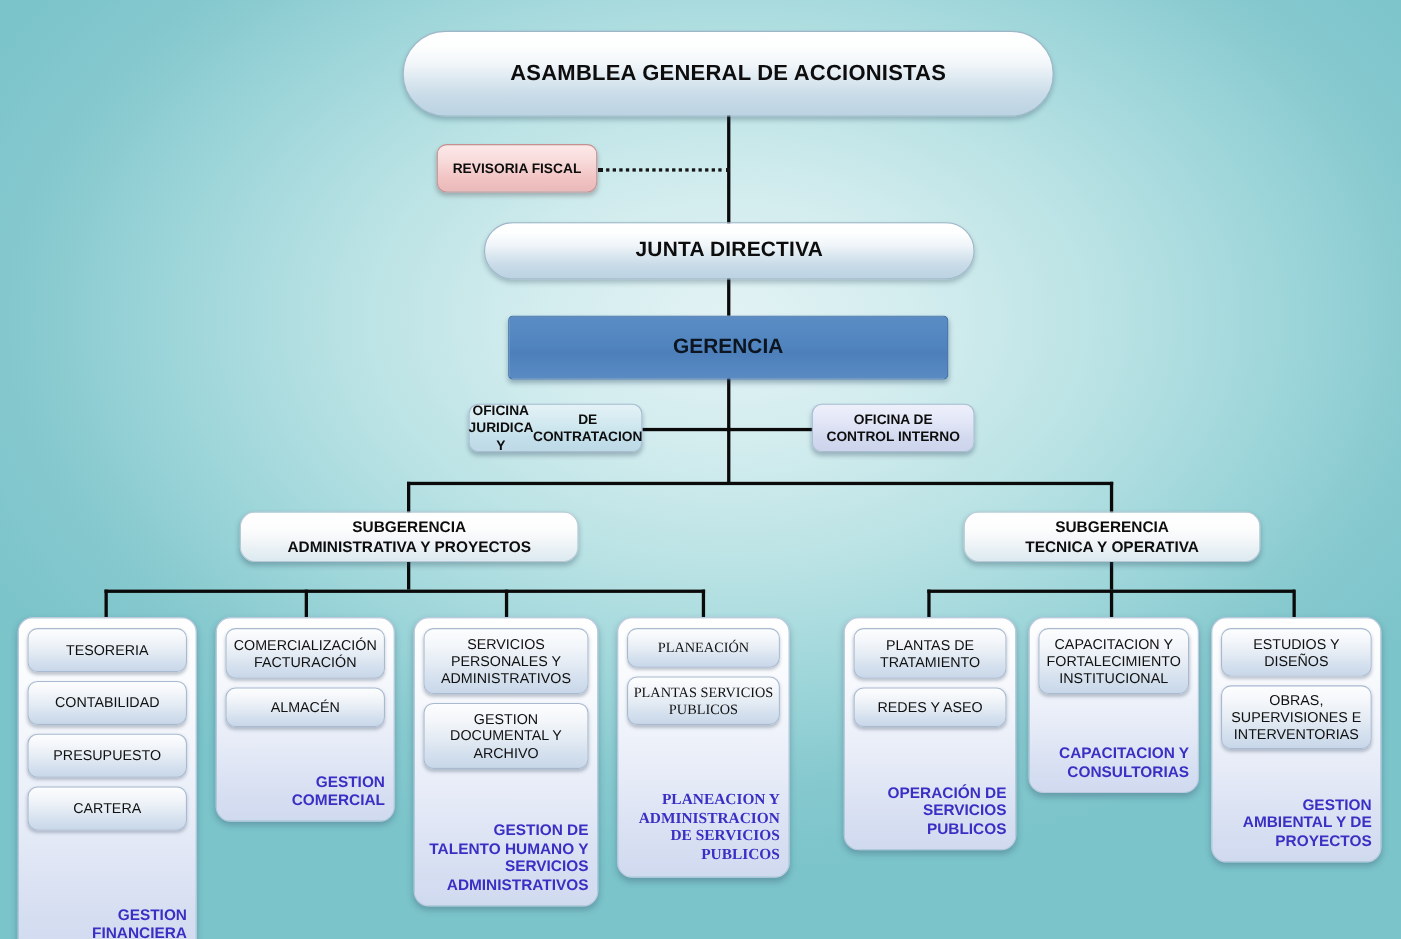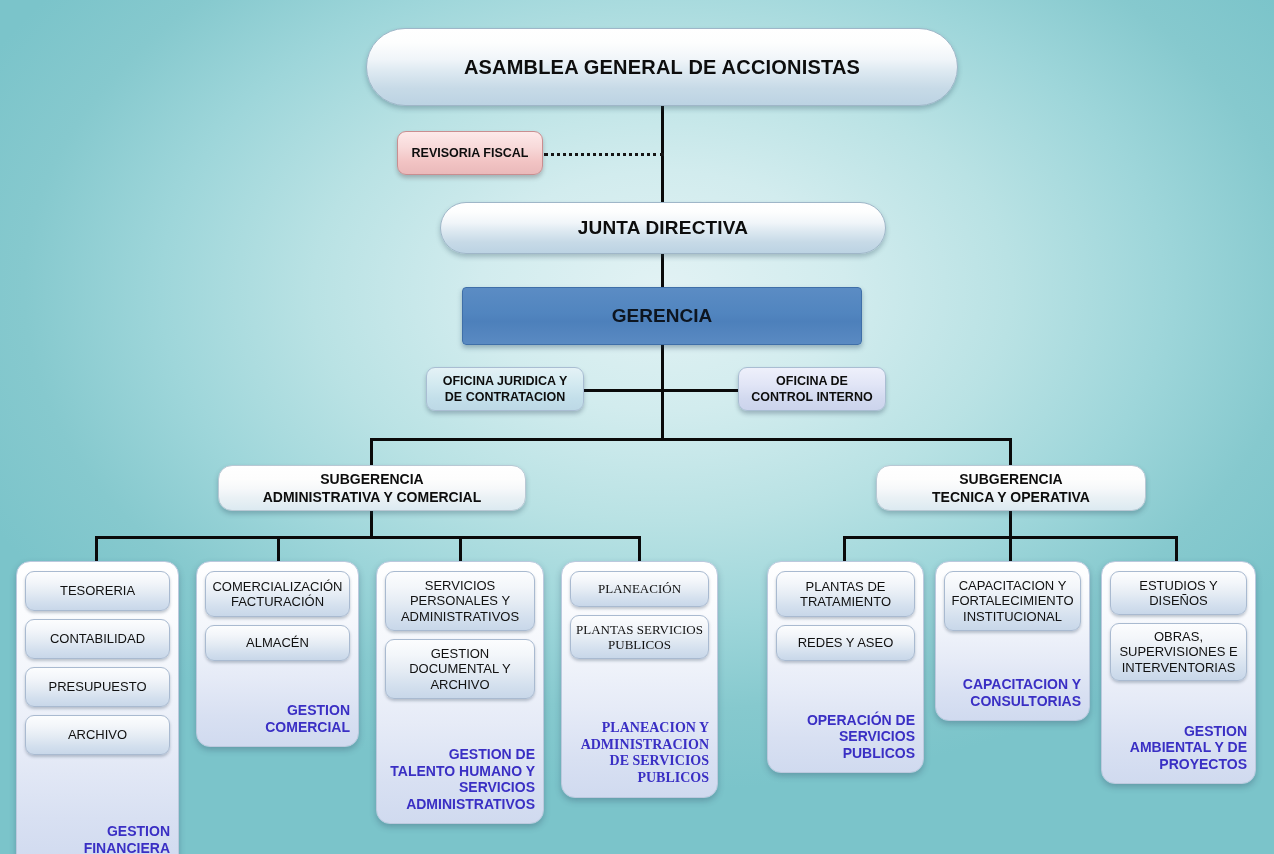--- a/index.html
+++ b/index.html
@@ -198,52 +198,52 @@
   </div>
 
   <div class="node stadium" style="left:440px; top:202px; width:446px; height:52px; font-size:19px;">
     <span>JUNTA DIRECTIVA</span>
   </div>
 
   <div class="node gerencia" style="left:462px; top:287px; width:400px; height:58px; font-size:19px;">
     <span>GERENCIA</span>
   </div>
 
-  <div class="node office office-left" style="left:426px; top:367px; width:158px; height:44px; flex-direction:column;">
+  <div class="node office office-left" style="left:426px; top:367px; width:158px; height:44px; flex-direction:row;">
     <span>OFICINA JURIDICA Y</span>
     <span>DE CONTRATACION</span>
   </div>
 
   <div class="node office office-right" style="left:738px; top:367px; width:148px; height:44px; flex-direction:column;">
     <span>OFICINA DE</span>
     <span>CONTROL INTERNO</span>
   </div>
 
   <div class="node subg" style="left:218px; top:465px; width:308px; height:46px; flex-direction:column;">
     <span>SUBGERENCIA</span>
-    <span>ADMINISTRATIVA Y COMERCIAL</span>
+    <span>ADMINISTRATIVA Y PROYECTOS</span>
   </div>
 
   <div class="node subg" style="left:876px; top:465px; width:270px; height:46px; flex-direction:column;">
     <span>SUBGERENCIA</span>
     <span>TECNICA Y OPERATIVA</span>
   </div>
 
   <div class="group" style="left:16px; top:561px; width:163px; height:307px;">
     <div class="leaf" style="height:40px;">
       <span>TESORERIA</span>
     </div>
     <div class="leaf" style="height:40px;">
       <span>CONTABILIDAD</span>
     </div>
     <div class="leaf" style="height:40px;">
       <span>PRESUPUESTO</span>
     </div>
     <div class="leaf" style="height:40px;">
-      <span>ARCHIVO</span>
+      <span>CARTERA</span>
     </div>
     <div class="caption">GESTION FINANCIERA</div>
   </div>
 
   <div class="group" style="left:196px; top:561px; width:163px; height:186px;">
     <div class="leaf" style="height:46px;">
       <span>COMERCIALIZACIÓN FACTURACIÓN</span>
     </div>
     <div class="leaf" style="height:36px;">
       <span>ALMACÉN</span>

